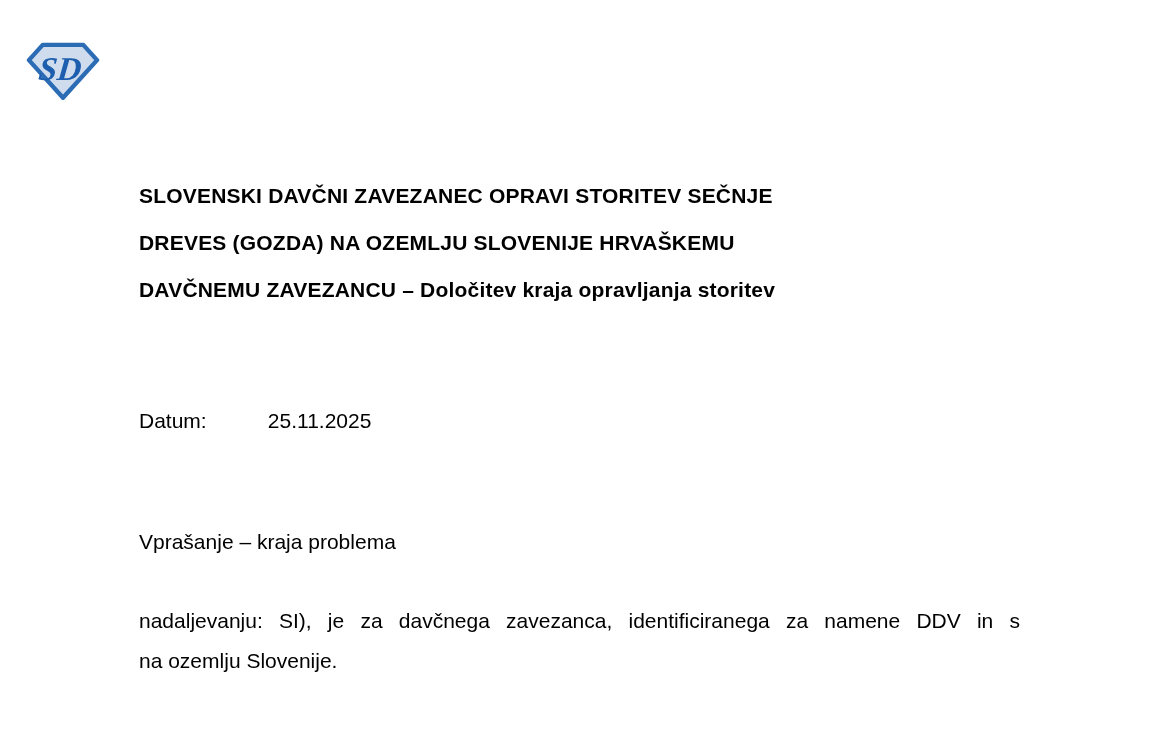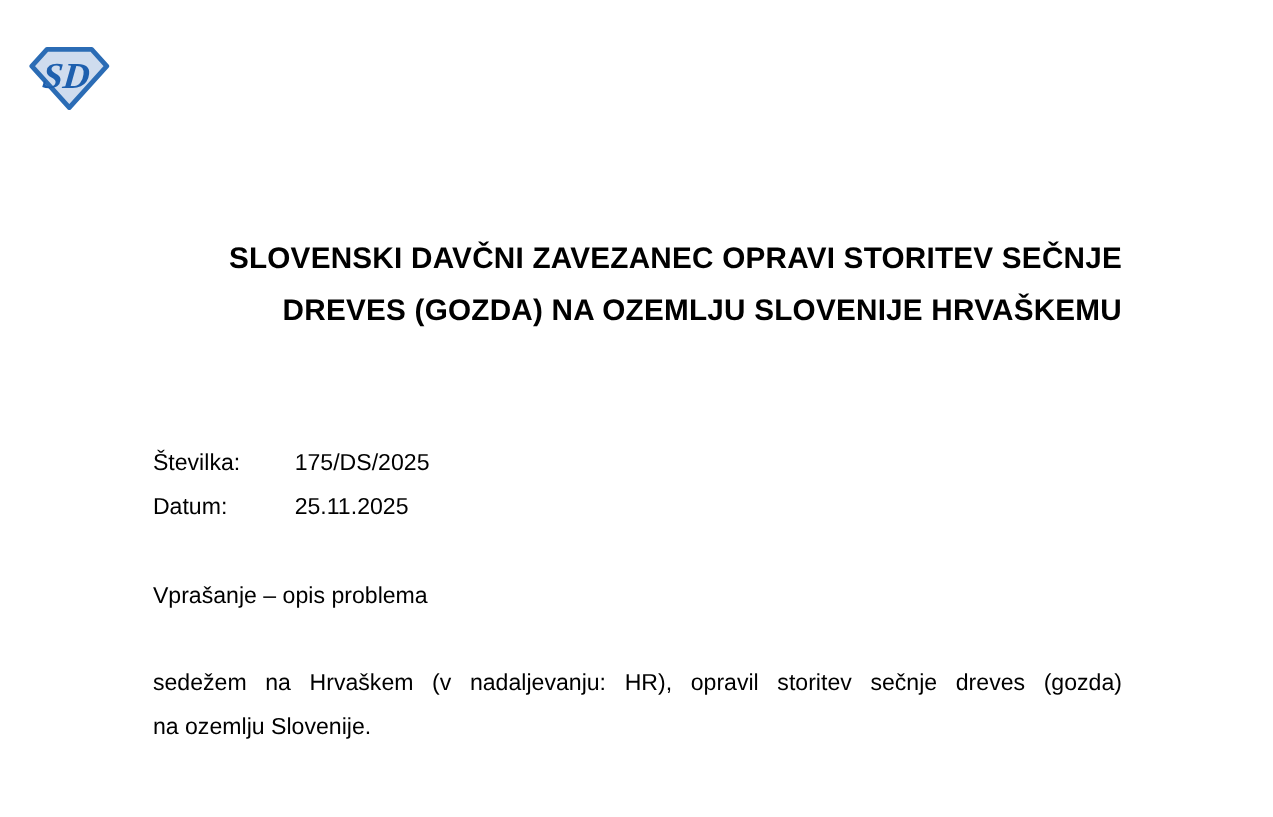--- a/index.html
+++ b/index.html
@@ -20,26 +20,25 @@
   }
   .logo {
     position: absolute;
     top: 42px; left: 24px;
     width: 78px; height: 58px;
   }
   .title-block {
     position: absolute;
     top: 172px; left: 139px;
     width: 881px;
-    text-align: right;
+    text-align: left;
     font-weight: bold;
-    font-size: 27px;
+    font-size: 21px;
     line-height: 47px;
     letter-spacing: 0.2px;
-    margin-top: 40px;
   }
   .meta-block {
     position: absolute;
     top: 401px; left: 139px;
     font-size: 21px;
     line-height: 40px;
   }
   .meta-row { white-space: nowrap; }
   .meta-label { display: inline-block; width: 123px; }
   .section-heading {
@@ -67,33 +66,30 @@
 <div class="page">
 
   <svg class="logo" viewBox="0 0 100 80">
     <polygon points="3,25 22,4 78,4 97,25 50,77" stroke-width="6" stroke-linejoin="round" fill="#cfdcee" stroke="#2b6cb5"></polygon>
     <text x="50" y="52" text-anchor="middle" font-size="46" font-weight="bold" font-style="italic" font-family="Liberation Serif, DejaVu Serif, serif" transform="skewX(-6)" fill="#1d5fae">SD</text>
   </svg>
 
   <div class="title-block">
     <div>SLOVENSKI DAVČNI ZAVEZANEC OPRAVI STORITEV SEČNJE</div>
     <div>DREVES (GOZDA) NA OZEMLJU SLOVENIJE HRVAŠKEMU</div>
+    <div>DAVČNEMU ZAVEZANCU – Določitev kraja opravljanja storitev</div>
   </div>
 
   <div class="meta-block">
-    <div class="meta-row">
-      <span class="meta-label">Številka:</span>
-      <span>175/DS/2025</span>
-    </div>
     <div class="meta-row">
       <span class="meta-label">Datum:</span>
       <span>25.11.2025</span>
     </div>
   </div>
 
-  <div class="section-heading">Vprašanje – opis problema</div>
+  <div class="section-heading">Vprašanje – kraja problema</div>
 
   <div class="paragraph">
-    <div class="jline">sedežem na Hrvaškem (v nadaljevanju: HR), opravil storitev sečnje dreves (gozda)</div>
+    <div class="jline">nadaljevanju: SI), je za davčnega zavezanca, identificiranega za namene DDV in s</div>
     <div class="lline">na ozemlju Slovenije.</div>
   </div>
 
 </div>
 
 </body></html>

